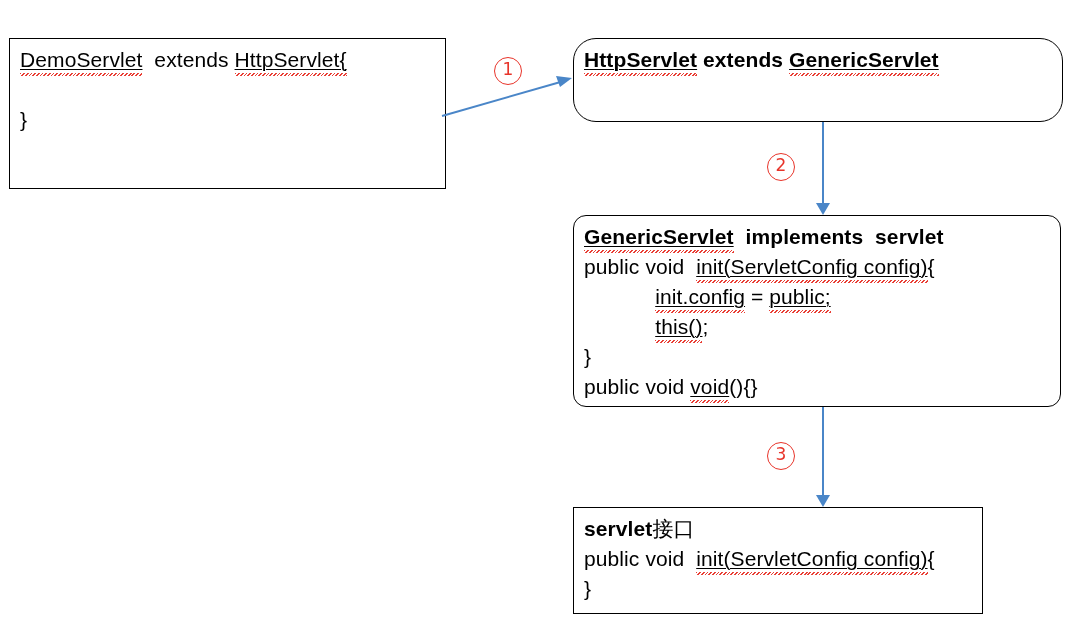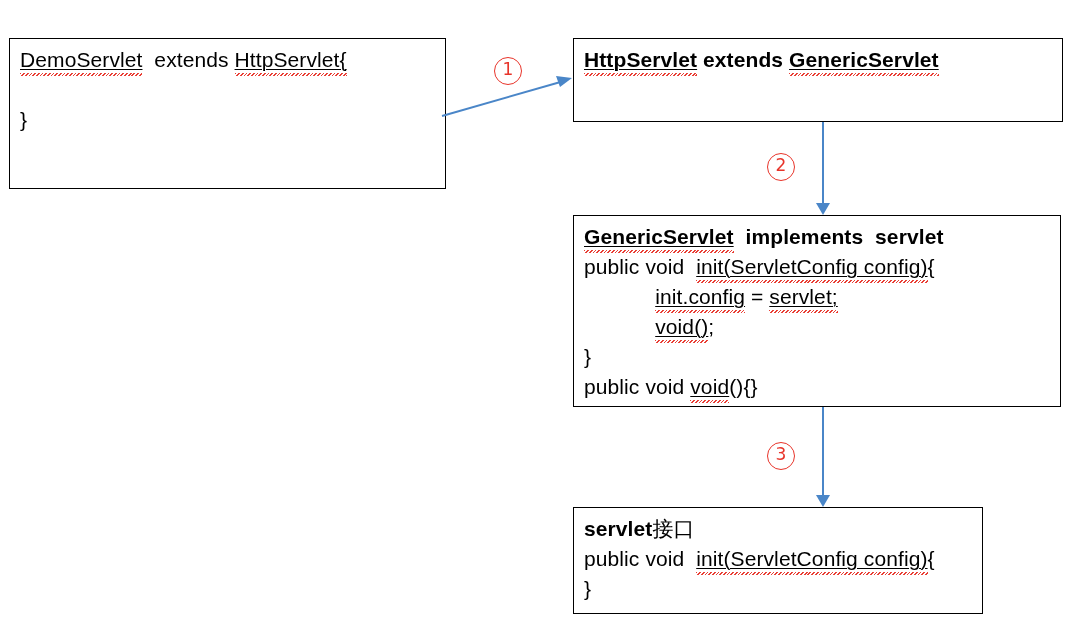--- a/index.html
+++ b/index.html
@@ -52,21 +52,21 @@
     height: 3px;
     background-image:
       repeating-linear-gradient(135deg,
         #e8342a 0px, #e8342a 1.2px,
         transparent 1.2px, transparent 2.6px);
     opacity: .95;
   }
 
   
   #box-demoservlet   { left: 9px;   top: 28px;  width: 437px; height: 151px; }
-  #box-httpservlet   { left: 573px; top: 28px;  width: 490px; height: 84px;  }
+  #box-httpservlet   { left: 573px; top: 28px;  width: 490px; height: 84px; border-radius: 23px;  }
   #box-genericservlet{ left: 573px; top: 205px; width: 488px; height: 192px; }
   #box-servlet       { left: 573px; top: 497px; width: 410px; height: 107px; }
 
   
   .connector {
     position: absolute;
     overflow: visible;
   }
   #arrow-1 { left: 436px; top: 56px;  width: 150px; height: 64px; }
   #arrow-2 { left: 800px; top: 112px; width: 48px;  height: 94px; }
@@ -99,25 +99,25 @@
   <div class="box" id="box-demoservlet" style="border-color: rgb(0, 0, 0);">
       <div class="code-line"><span class="uw">DemoServlet</span><span>  extends </span><span class="uw">HttpServlet{</span></div>
       <div class="code-line">&nbsp;</div>
       <div class="code-line"><span>}</span></div>
     </div>
 
   <div class="box" id="box-httpservlet" style="border-color: rgb(0, 0, 0);">
       <div class="code-line bold"><span class="uw">HttpServlet</span><span> extends </span><span class="uw">GenericServlet</span></div>
     </div>
 
-  <div class="box" id="box-genericservlet" style="border-color: rgb(0, 0, 0);">
+  <div class="box" id="box-genericservlet" style="border-color: rgb(0, 0, 0); border-radius: 13px;">
       <div class="code-line bold"><span class="uw">GenericServlet</span><span>  implements  servlet</span></div>
       <div class="code-line"><span>public void  </span><span class="uw">init(ServletConfig config)</span><span>{</span></div>
-      <div class="code-line"><span>            </span><span class="uw">init.config</span><span> = </span><span class="uw">servlet;</span></div>
-      <div class="code-line"><span>            </span><span class="uw">void()</span><span>;</span></div>
+      <div class="code-line"><span>            </span><span class="uw">init.config</span><span> = </span><span class="uw">public;</span></div>
+      <div class="code-line"><span>            </span><span class="uw">this()</span><span>;</span></div>
       <div class="code-line"><span>}</span></div>
       <div class="code-line"><span>public void </span><span class="uw">void</span><span>(){}</span></div>
     </div>
 
   <div class="box" id="box-servlet" style="border-color: rgb(0, 0, 0);">
       <div class="code-line"><span style="font-weight: bold;">servlet</span><span>接口</span></div>
       <div class="code-line"><span>public void  </span><span class="uw">init(ServletConfig config)</span><span>{</span></div>
       <div class="code-line"><span>}</span></div>
     </div>
 

